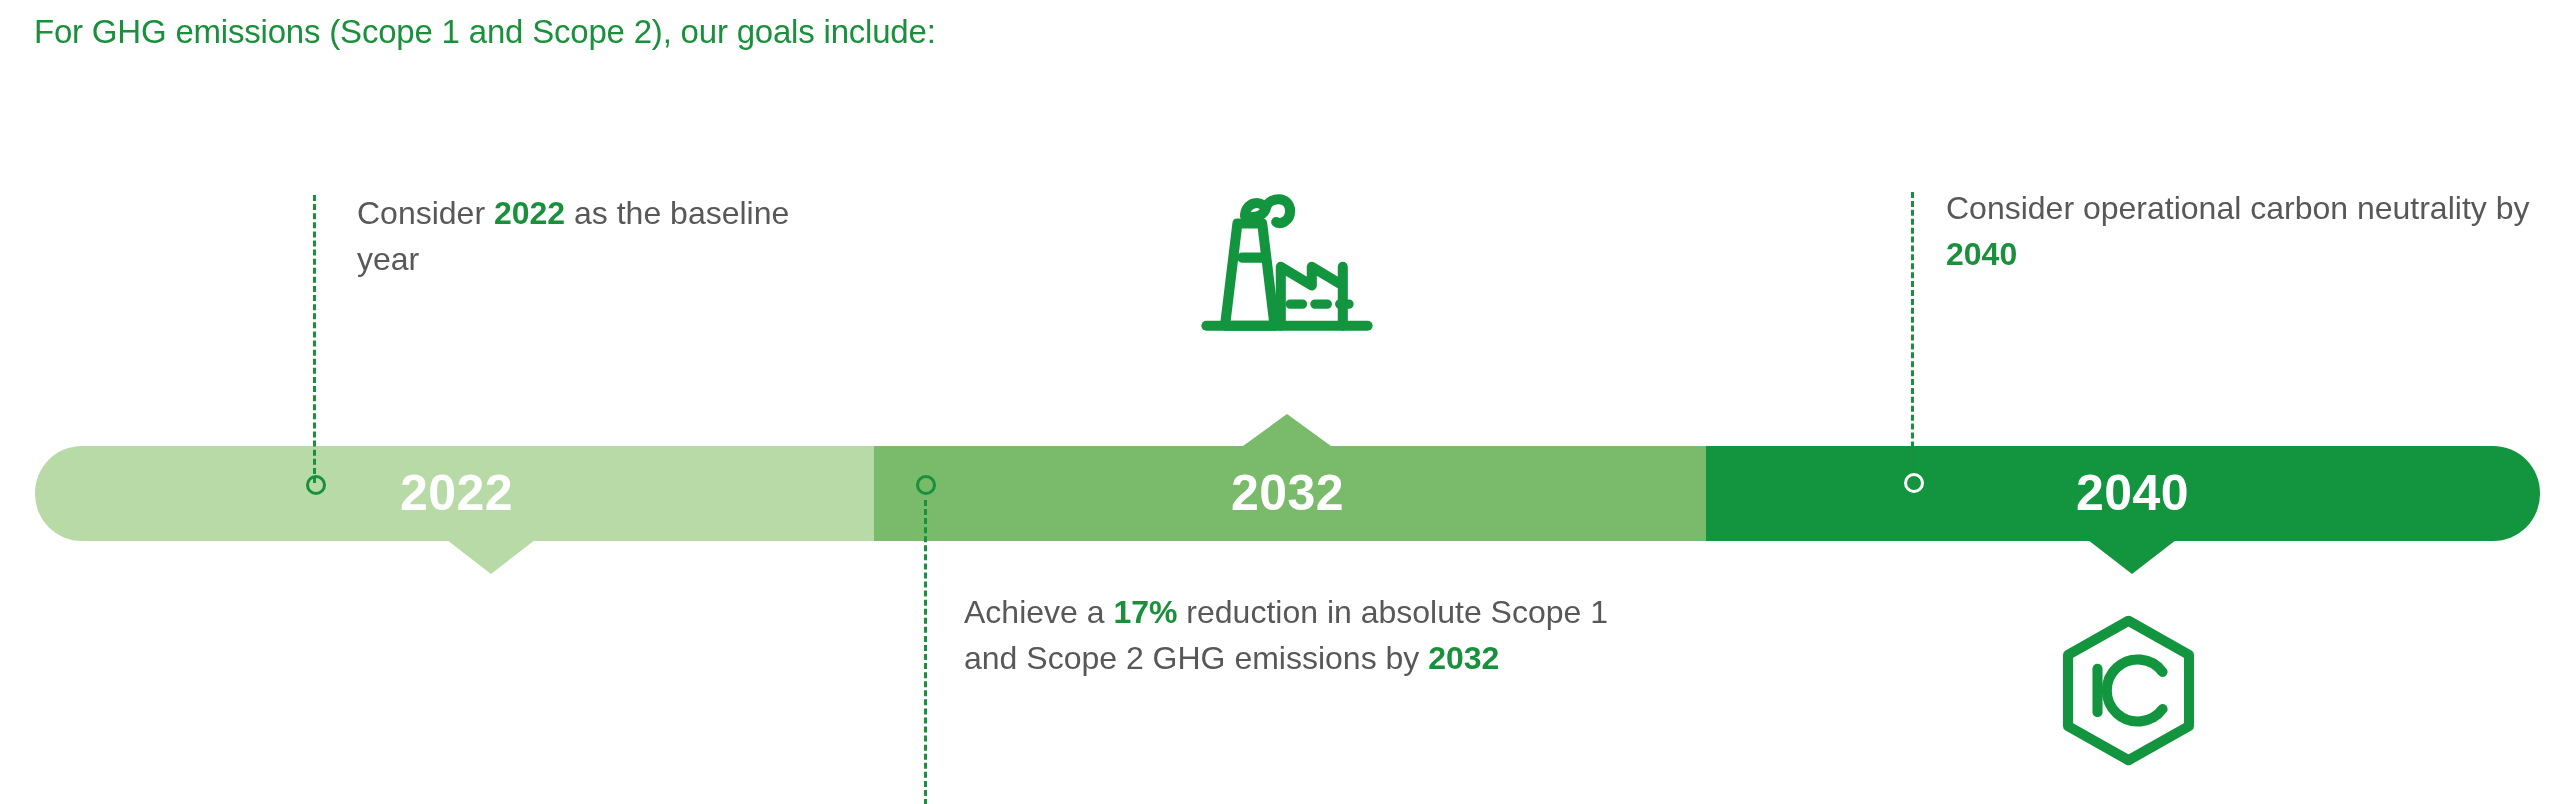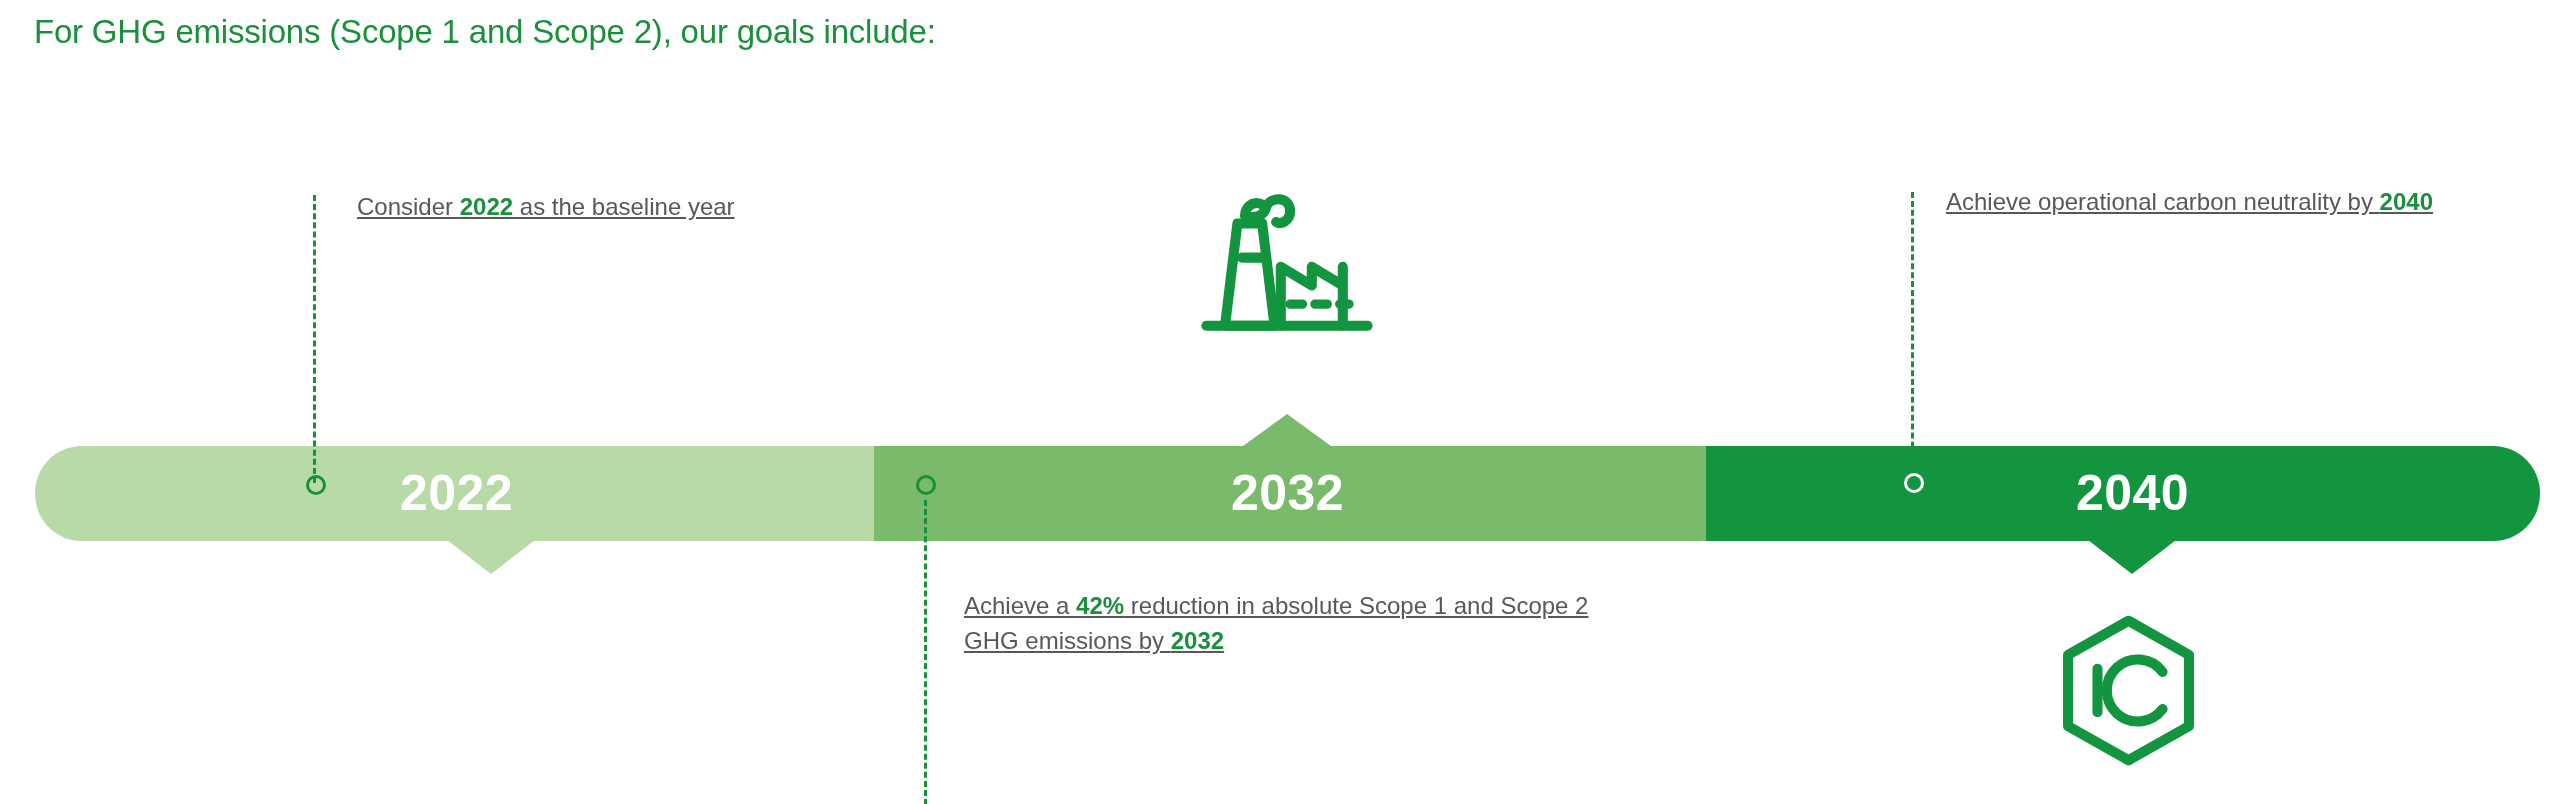--- a/index.html
+++ b/index.html
@@ -128,24 +128,23 @@
     border: 3.9px solid #1a8f3c;
     background: transparent;
   }
   .dot-2022 { left: 306px; top: 475px; }
   .dot-2032 { left: 916px; top: 475px; }
   .dot-2040 { left: 1904px; top: 473px; border-color: #ffffff; }
 
   
   .callout {
     position: absolute;
-    font-size: 24px;
+    font-size: 32px;
     line-height: 1.45;
     color: #58585a;
-    text-decoration: underline;
   }
   .callout b { color: #1a8f3c; font-weight: bold; }
 
   .callout-2022 { left: 357px; top: 190px; width: 496px; }
   .callout-2040 { left: 1946px; top: 185px; width: 589px; }
   .callout-2032 { left: 964px; top: 589px; width: 667px; }
 
   
   .icon-box { position: absolute; }
   .icon-factory   { left: 1194px; top: 177px;  width: 186px; height: 155px; }
@@ -182,25 +181,25 @@
 
   <div class="marker-dot dot-2022"></div>
   <div class="marker-dot dot-2032"></div>
   <div class="marker-dot dot-2040"></div>
 
   <div class="callout callout-2022">
     <span>Consider </span><b>2022</b><span> as the baseline year</span>
   </div>
 
   <div class="callout callout-2040">
-    <span>Achieve operational carbon neutrality by </span><b>2040</b>
+    <span>Consider operational carbon neutrality by </span><b>2040</b>
   </div>
 
   <div class="callout callout-2032">
-    <span>Achieve a </span><b>42%</b><span> reduction in absolute Scope 1 and Scope 2 GHG emissions by </span><b>2032</b>
+    <span>Achieve a </span><b>17%</b><span> reduction in absolute Scope 1 and Scope 2 GHG emissions by </span><b>2032</b>
   </div>
 
   <div class="icon-box icon-factory">
     <svg viewBox="0 0 120 100" fill="none" stroke="#12953e" stroke-width="6.5" stroke-linecap="round" stroke-linejoin="round">
       <path d="M20 96 L28 30 L44 30 L52 96 Z"></path>
       <path d="M31 52 L44 52"></path>
       <path d="M56 96 L56 58 L76 70 L76 58 L96 70 L96 58 L96 96"></path>
       <path d="M62 82 L70 82 M78 82 L86 82 M94 82 L100 82" stroke-width="6"></path>
       <path d="M8 96 L112 96"></path>
       <path d="M33 25 C33 16, 44 14, 46 21 C48 12, 62 12, 62 22 C62 29, 55 31, 53 29"></path>

